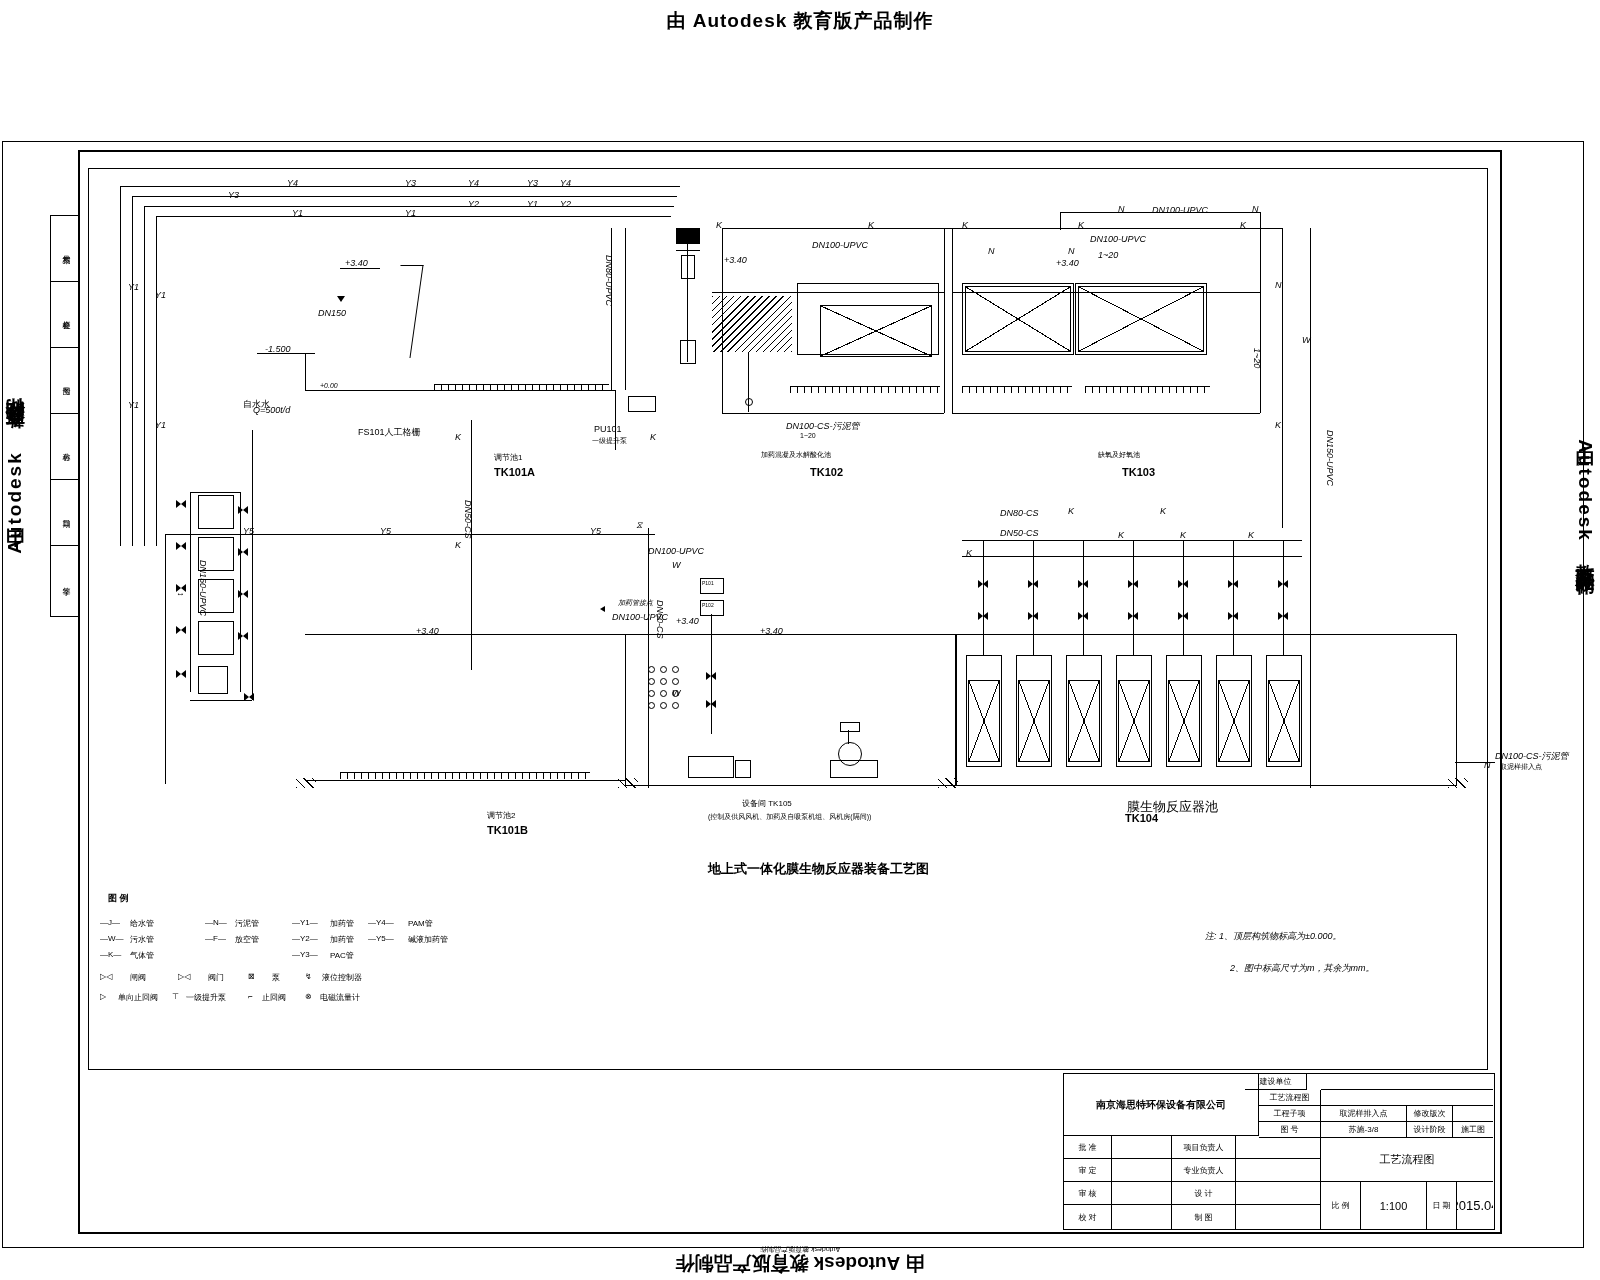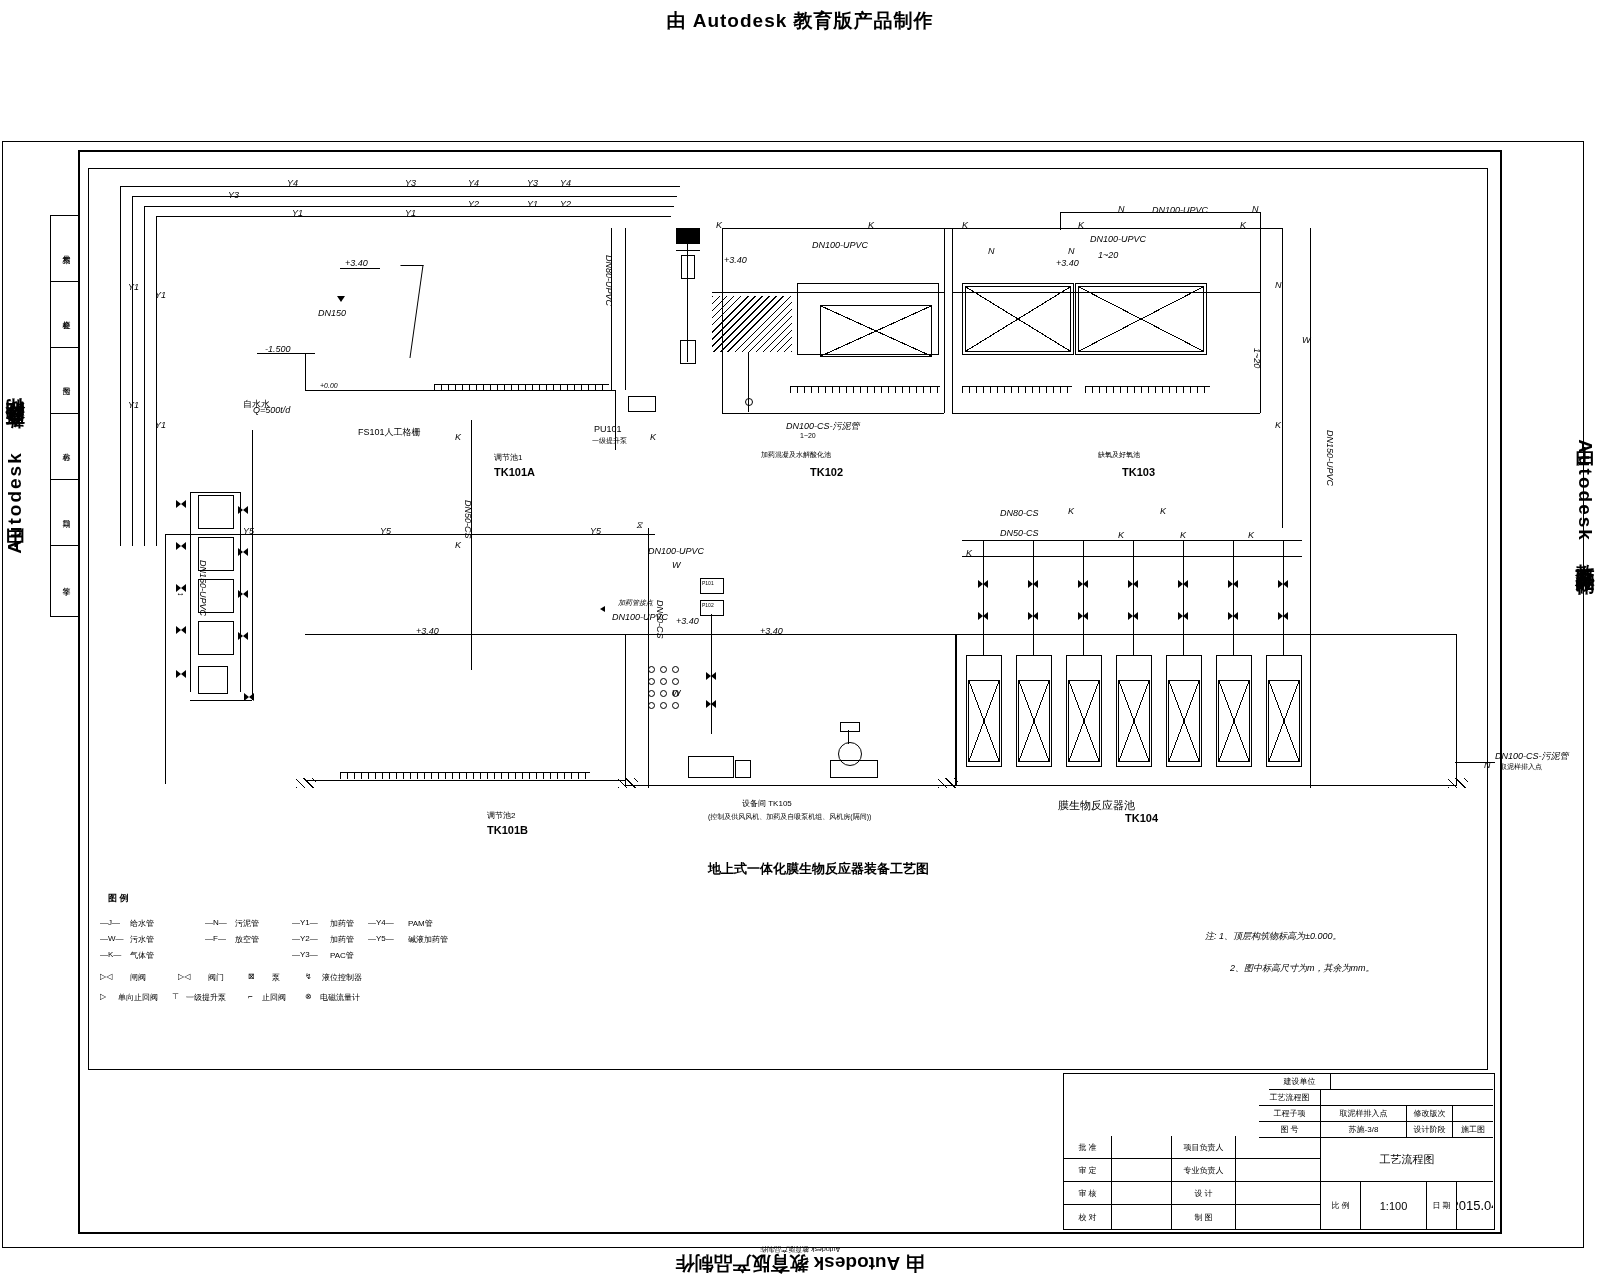--- a/index.html
+++ b/index.html
@@ -309,21 +309,21 @@
 
 <div class="lbl it" style="left:1000px;top:508px">DN80-CS</div>
 <div class="lbl it" style="left:1000px;top:528px">DN50-CS</div>
 <div class="lbl it" style="left:1068px;top:506px">K</div>
 <div class="lbl it" style="left:1160px;top:506px">K</div>
 <div class="lbl it" style="left:1118px;top:530px">K</div>
 <div class="lbl it" style="left:1180px;top:530px">K</div>
 <div class="lbl it" style="left:1248px;top:530px">K</div>
 <div class="lbl it" style="left:966px;top:548px">K</div>
 
-<div class="lbl" style="left:1058px;top:798px;font-size:11px">膜生物反应器池</div>
+<div class="lbl" style="left:1127px;top:798px;font-size:13px">膜生物反应器池</div>
 <div class="lbl b" style="left:1125px;top:812px;font-size:11px">TK104</div>
 
 <div class="hl" style="left:1455px;top:762px;width:40px"></div>
 <div class="lbl it" style="left:1495px;top:750px">DN100-CS-污泥管</div>
 <div class="lbl" style="left:1500px;top:762px;font-size:7px">取泥样排入点</div>
 <div class="lbl it" style="left:1484px;top:760px">N</div>
 
 <div class="hatch" style="left:296px;top:778px;width:20px;height:10px"></div>
 <div class="hatch" style="left:618px;top:778px;width:20px;height:10px"></div>
 <div class="hatch" style="left:938px;top:778px;width:20px;height:10px"></div>
@@ -372,22 +372,23 @@
   <div class="it" style="left:18px;top:92px">单向止回阀</div>
   <div class="it" style="left:72px;top:92px">⊤</div>
   <div class="it" style="left:86px;top:92px">一级提升泵</div>
   <div class="it" style="left:148px;top:92px">⌐</div>
   <div class="it" style="left:162px;top:92px">止回阀</div>
   <div class="it" style="left:205px;top:92px">⊗</div>
   <div class="it" style="left:220px;top:92px">电磁流量计</div>
 </div>
 
 <div class="tb">
-
-  <div class="cell" style="left:205px;top:0;width:62px;height:16px">建设单位</div>
+  <div class="cell" style="left:0;top:0;width:195px;height:62px;font-size:10px;font-weight:bold">南京海思特环保设备有限公司</div>
+
+  <div class="cell" style="left:181px;top:0;width:62px;height:16px">建设单位</div>
   <div class="cell" style="left:257px;top:0;width:172px;height:16px;border-right:none"></div>
 
   <div class="cell" style="left:195px;top:16px;width:62px;height:16px">工艺流程图</div>
   <div class="cell" style="left:257px;top:16px;width:172px;height:16px;border-right:none"></div>
 
   <div class="cell" style="left:195px;top:32px;width:62px;height:16px">工程子项</div>
   <div class="cell" style="left:257px;top:32px;width:86px;height:16px">取泥样排入点</div>
   <div class="cell" style="left:343px;top:32px;width:46px;height:16px">修改版次</div>
   <div class="cell" style="left:389px;top:32px;width:40px;height:16px;border-right:none"></div>
 

